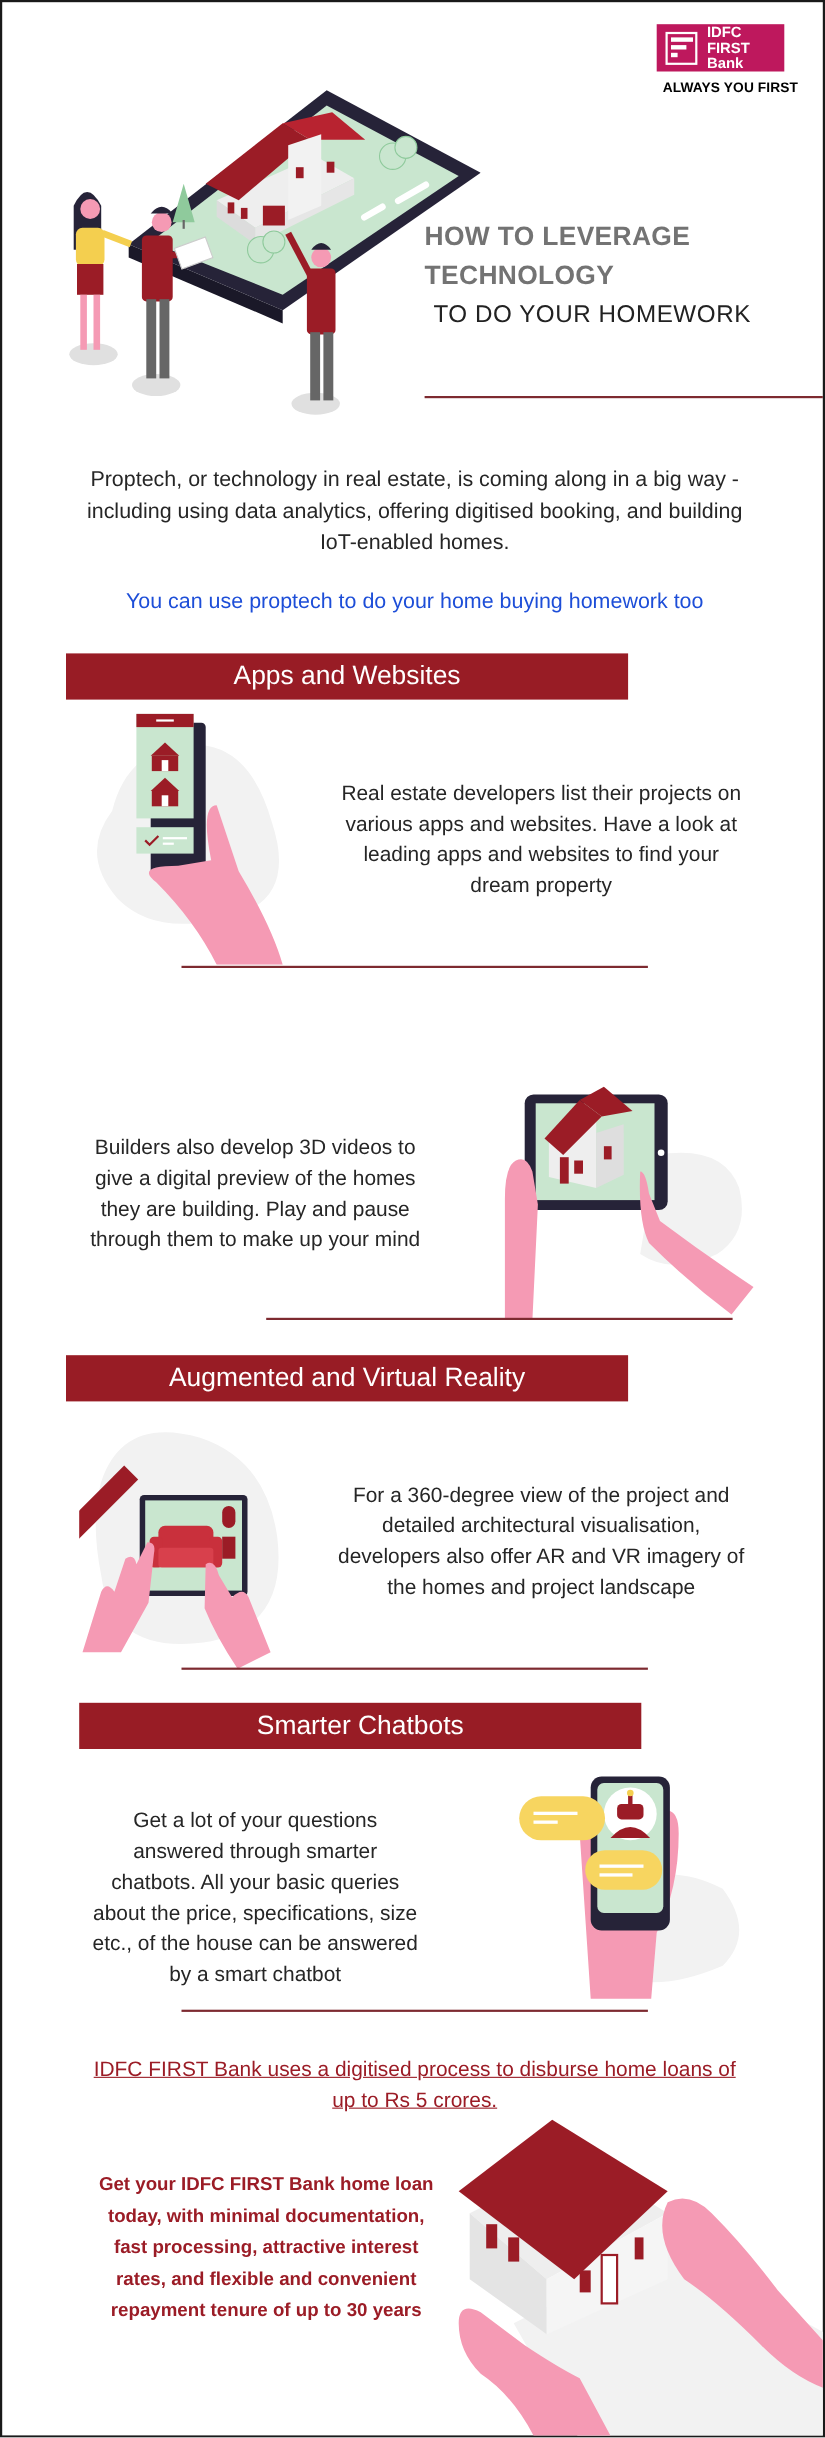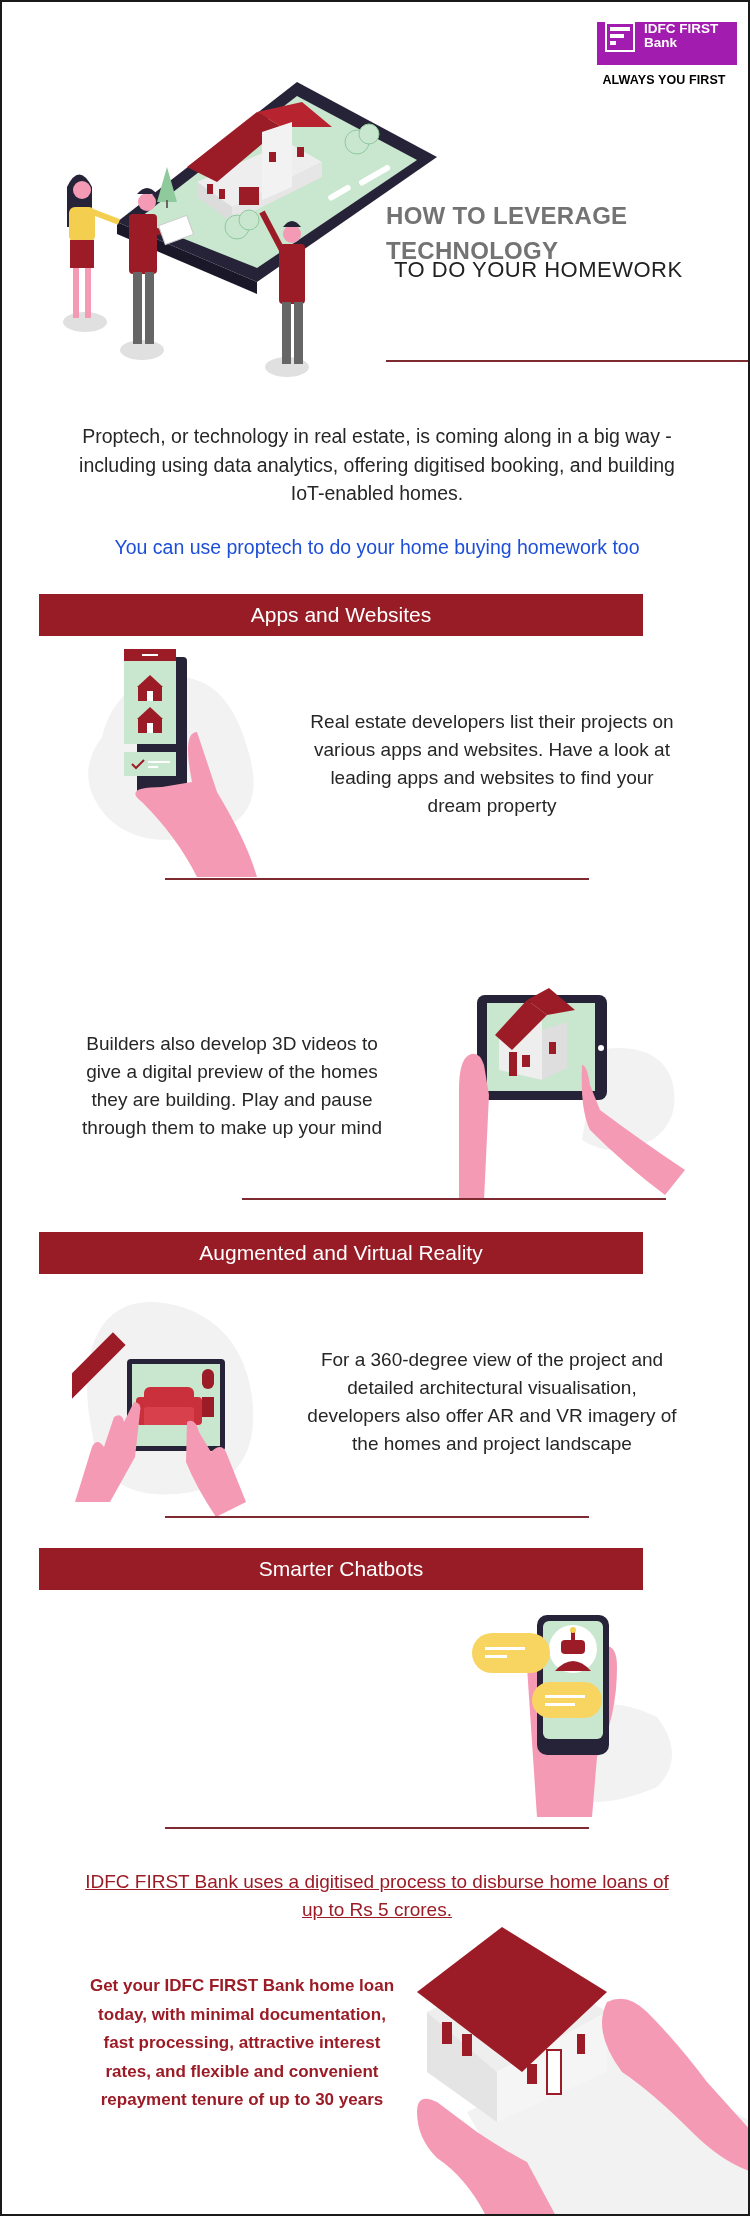--- a/index.html
+++ b/index.html
@@ -2,37 +2,37 @@
 <html><head>
 <meta charset="utf-8">
 <style>
   * { box-sizing: border-box; margin: 0; padding: 0; }
   html, body { width: 750px; height: 2216px; background: #ffffff; overflow: hidden; }
   body { font-family: "Liberation Sans", sans-serif; color: #2a2a2a; position: relative; }
   .page { position: absolute; left: 0; top: 0; width: 750px; height: 2216px; border: 2px solid #1a1a1a; background: #fff; overflow: hidden; }
   .abs { position: absolute; }
 
   
-  .logo { left: 595px; top: 20px; width: 140px; height: 43px; background: #a21caf; display: flex; padding-left: 8px; }
+  .logo { left: 595px; top: 20px; width: 116px; height: 43px; background: #be185d; display: flex; align-items: center; padding-left: 8px; }
   .logo-mark { width: 30px; height: 30px; border: 2px solid #fff; position: relative; margin-right: 9px; }
   .logo-mark i { position: absolute; background: #fff; display: block; }
   .logo-text { color: #fff; font-weight: bold; font-size: 13.5px; line-height: 14px; }
   .tagline { left: 595px; top: 71px; width: 134px; text-align: center; font-weight: bold; font-size: 12.5px; color: #000000; letter-spacing: 0.1px; }
 
   
   .title-red { left: 384px; top: 196px; font-size: 24px; font-weight: bold; color: #737373; line-height: 35px; letter-spacing: 0.3px; }
-  .title-dark { left: 392px; top: 250px; font-size: 22px; color: #222; line-height: 35px; letter-spacing: 0.5px; }
+  .title-dark { left: 392px; top: 266px; font-size: 22px; color: #222; line-height: 35px; letter-spacing: 0.5px; }
   .title-rule { left: 384px; top: 358px; width: 366px; height: 2px; background: #7d2a30; }
 
   
   .intro { left: 60px; top: 420px; width: 630px; text-align: center; font-size: 19.5px; line-height: 28.5px; color: #262626; }
   .intro2 { left: 60px; top: 534px; width: 630px; text-align: center; font-size: 19.5px; color: #1d4ed8; }
 
   
-  .banner { left: 37px; width: 604px; height: 42px; background: #981c25; color: #fff; font-size: 21px; text-align: center; line-height: 42px; }
+  .banner { left: 58px; width: 511px; height: 42px; background: #981c25; color: #fff; font-size: 24px; text-align: center; line-height: 42px; }
   .rule { height: 2px; background: #7d2a30; }
 
   .body-text { font-size: 19px; line-height: 28px; color: #262626; text-align: center; }
   .cta1 { left: 80px; top: 1866px; width: 590px; text-align: center; font-size: 19px; line-height: 28px; color: #9b1c26; text-decoration: underline; }
   .cta2 { left: 80px; top: 1970px; width: 320px; text-align: center; font-size: 17px; line-height: 28.5px; color: #9b1c26; font-weight: bold; }
   svg { display: block; }
 </style>
 </head>
 <body>
 
@@ -183,21 +183,22 @@
       </g>
       <rect x="130" y="82" width="12" height="20" rx="6" fill="#9b1c26"></rect>
       <rect x="130" y="110" width="12" height="20" fill="#9b1c26"></rect>
       <path d="M20,160 q5,-10 12,0 l10,-30 q8,-5 10,5 l10,-20 q8,0 6,10 l-5,45 l-25,45 l-35,0z" fill="#f59ab4"></path>
       <path d="M115,135 q8,-5 12,10 l12,20 q10,-10 15,0 l20,50 l-30,15 q-20,-30 -30,-55z" fill="#f59ab4"></path>
     </svg>
   </div>
   <div class="abs body-text" style="left:300px;top:1344px;width:380px;">For a 360-degree view of the project and detailed architectural visualisation, developers also offer AR and VR imagery of the homes and project landscape</div>
   <div class="abs rule" style="left:163px;top:1514px;width:424px;"></div>
 
-  <div class="abs banner" style="top:1546px;">Smarter Chatbots</div>
+  <div class="abs banner" style="top:1546px;margin-left:12px;">Smarter Chatbots</div>
+  <div class="abs body-text" style="left:80px;top:1640px;width:300px;">Get a lot of your questions answered through smarter chatbots. All your basic queries about the price, specifications, size etc., of the house can be answered by a smart chatbot</div>
   <div class="abs" style="left:465px;top:1605px;">
     <svg width="220" height="215" viewBox="0 0 220 215">
       <path d="M90,120 q-30,20 -10,60 q40,30 110,0 q30,-30 0,-70 q-60,-30 -100,10z" fill="#f2f2f2"></path>
       <path d="M60,60 l10,150 l55,0 l5,-60 q20,-40 20,-90 q0,-25 -15,-20 l-20,20z" fill="#f59ab4"></path>
       <rect x="70" y="8" width="72" height="140" rx="10" fill="#262338"></rect>
       <rect x="76" y="14" width="60" height="118" rx="6" fill="#c9e6cf"></rect>
       <circle cx="106" cy="42" r="24" fill="#fff"></circle>
       <g>
         <rect x="94" y="33" width="24" height="14" rx="4" fill="#9b1c26"></rect>
         <rect x="104" y="25" width="4" height="8" fill="#9b1c26"></rect>

